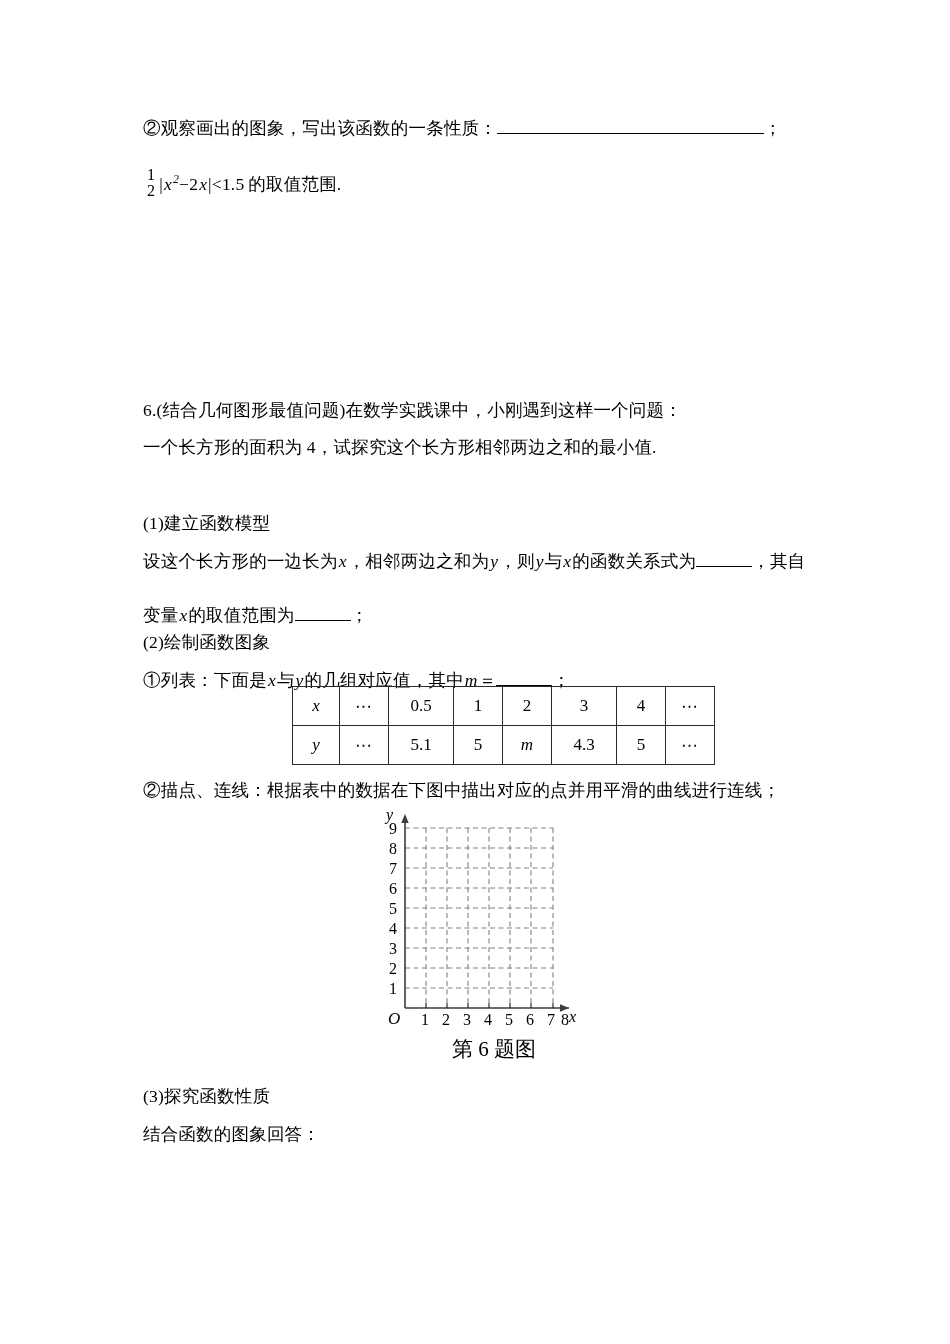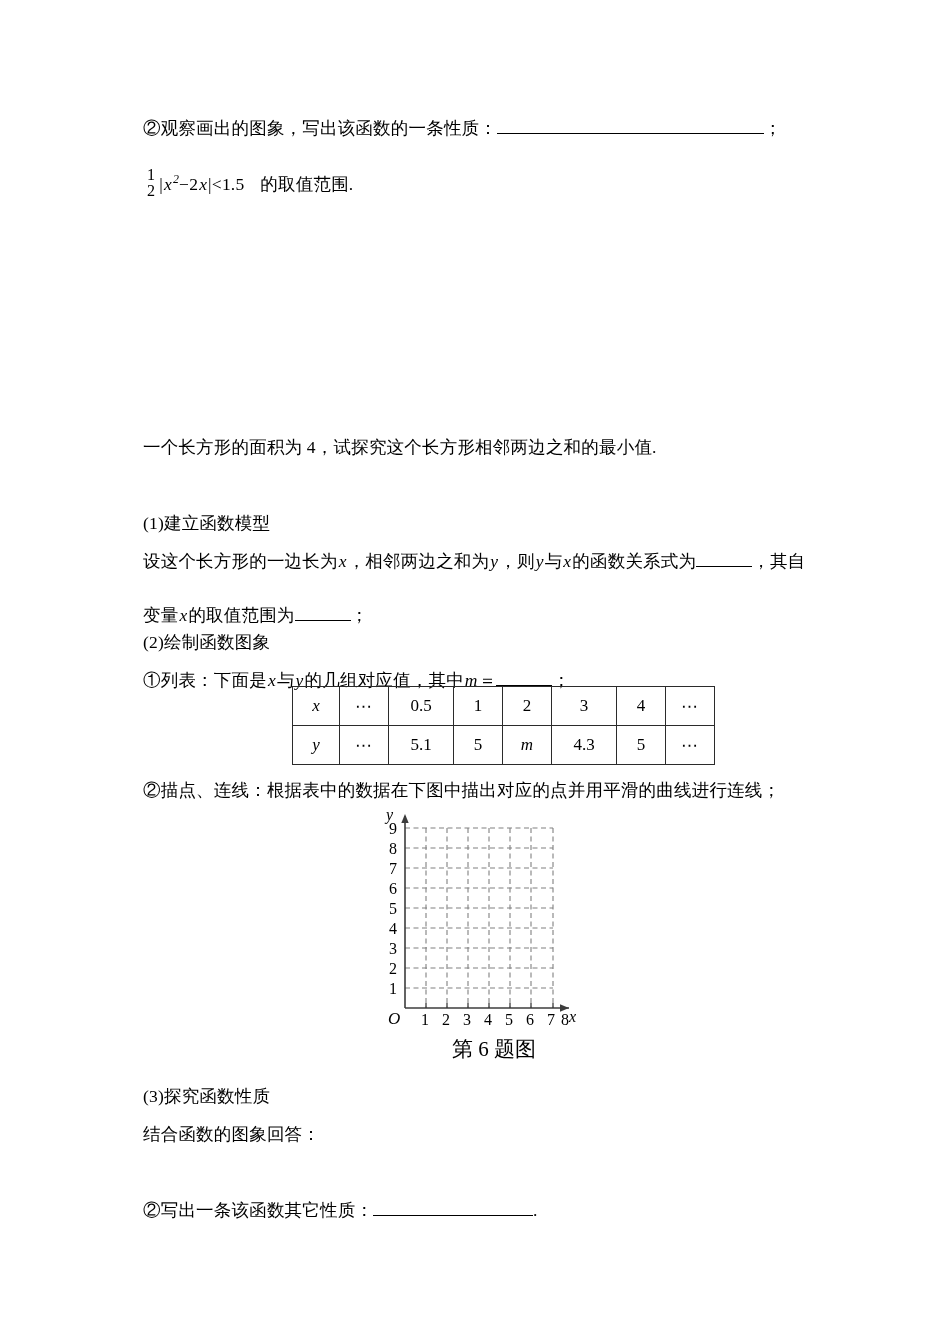--- a/index.html
+++ b/index.html
@@ -95,23 +95,26 @@
 </head>
 <body>
 
 <div class="page">
 
   <div class="line" style="left:143px; top:118px;">
     <span class="cn">②</span><span class="cn">观察画出的图象，写出该函数的一条性质：</span><span class="blank b-long"></span><span class="cn">；</span>
   </div>
 
   <div class="line" style="left:143px; top:168px;">
-    <span class="frac"><span class="n">1</span><span class="d">2</span></span><span class="num"><span>|</span><span class="ital">x</span><sup class="exp">2</sup><span>−2</span><span class="ital">x</span><span>|</span><span>&lt;1.5</span></span><span class="cn" style="margin-left:16px;">的取值范围.</span>
-  </div>
-
+    <span class="frac"><span class="n">1</span><span class="d">2</span></span><span class="num"><span>|</span><span class="ital">x</span><sup class="exp">2</sup><span>−2</span><span class="ital">x</span><span>|</span><span>&lt;1.5</span></span><span class="cn" style="margin-left:4px;">的取值范围.</span>
+  </div>
+
+  <div class="line" style="left:143px; top:400px;">
+    <span class="num">6.</span><span class="cn">(结合几何图形最值问题)</span><span class="cn">在数学实践课中，小刚遇到这样一个问题：</span>
+  </div>
 
   <div class="line" style="left:143px; top:437px;">
     <span class="cn">一个长方形的面积为 4，试探究这个长方形相邻两边之和的最小值.</span>
   </div>
 
 
   <div class="line" style="left:143px; top:513px;">
     <span class="cn">(1)建立函数模型</span>
   </div>
 
@@ -240,17 +243,14 @@
 
   <div class="line" style="left:143px; top:1086px;">
     <span class="cn">(3)探究函数性质</span>
   </div>
 
   <div class="line" style="left:143px; top:1124px;">
     <span class="cn">结合函数的图象回答：</span>
   </div>
 
 
-  <div class="line" style="left:143px; top:1200px;">
-    <span class="cn">②写出一条该函数其它性质：</span><span class="blank b-long2"></span><span class="cn">.</span>
-  </div>
 
 </div>
 
 </body></html>

